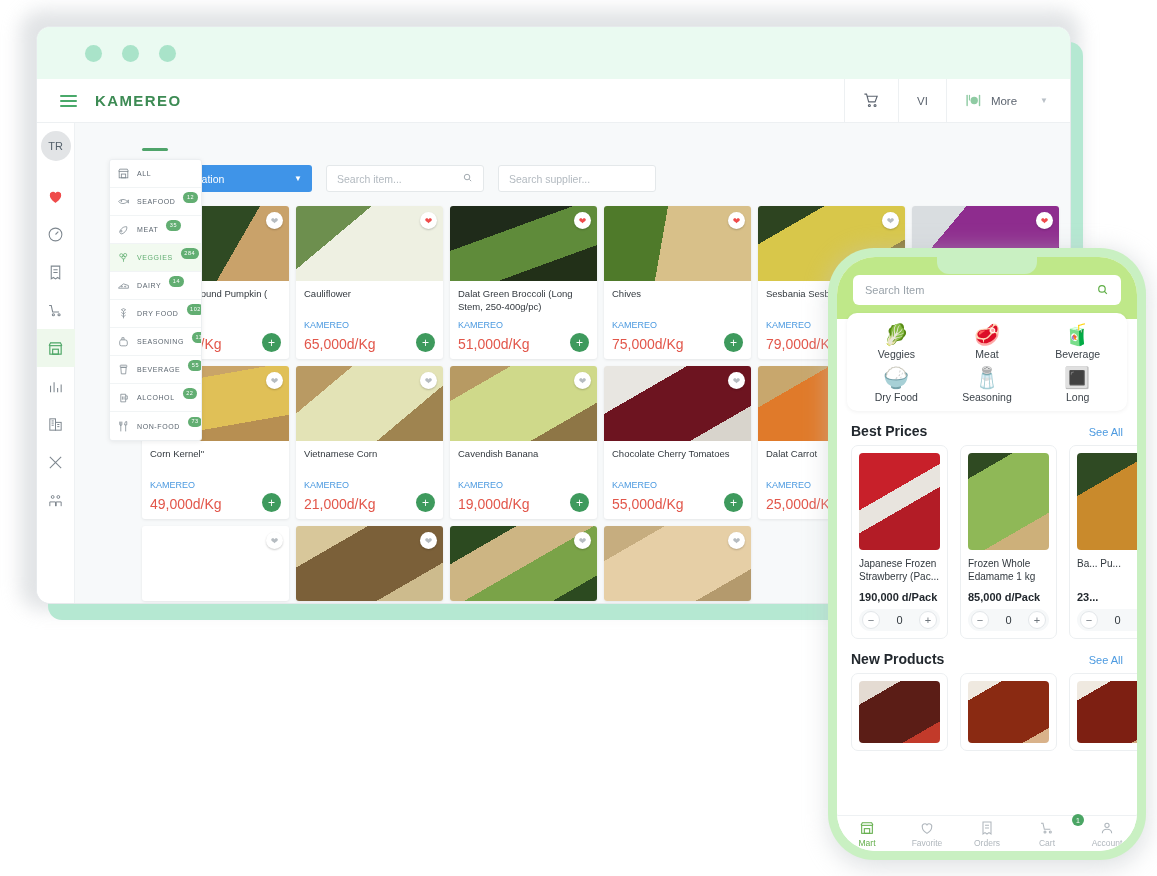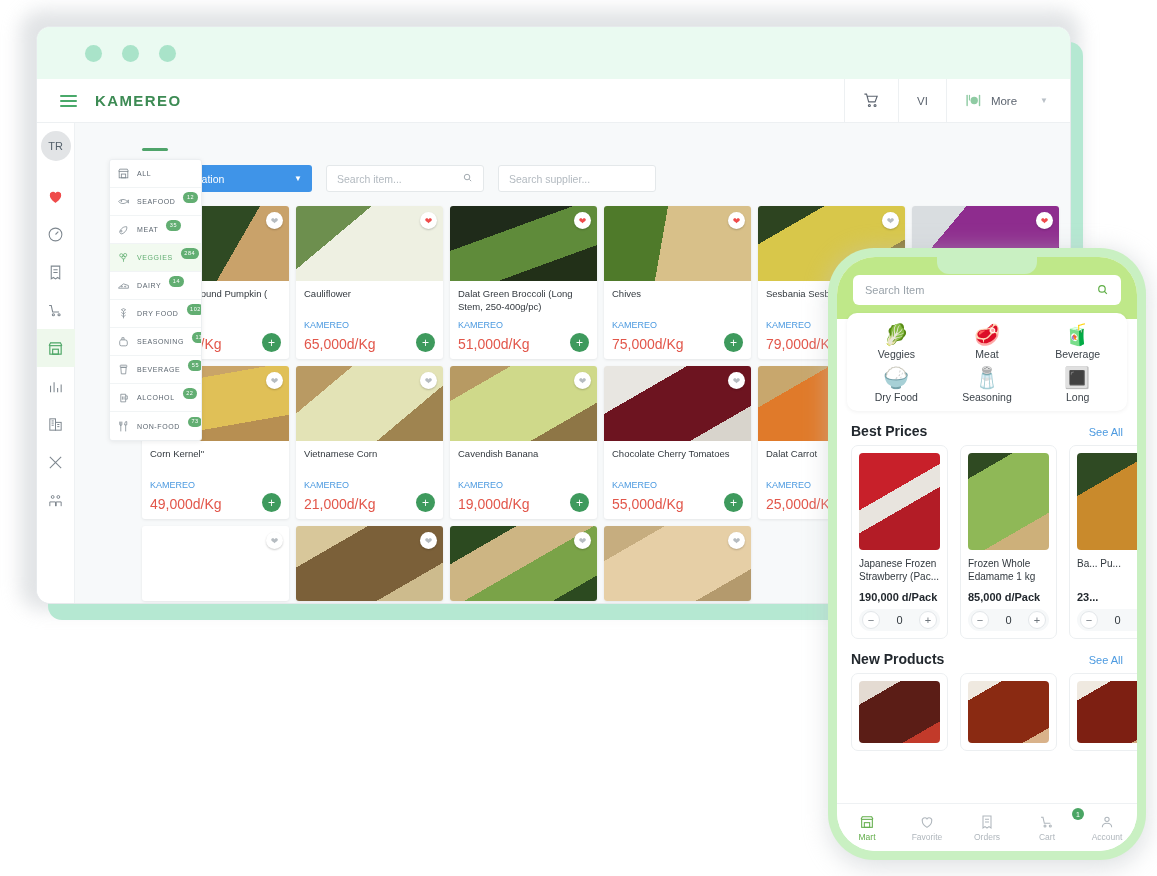--- a/index.html
+++ b/index.html
@@ -226,21 +226,21 @@
     width: 18px; height: 18px; border-radius: 50%; background: #fff;
     border: 1px solid #e3e7ea; color: #6d757c;
     display: flex; align-items: center; justify-content: center;
     font-size: 11px; line-height: 1;
   }
   .sval { font-size: 11px; color: #31383e; }
 
   .np-img { height: 62px; border-radius: 4px; background-size: cover; background-position: center; }
 
   .tabbar {
-    position: absolute; left: 0; right: 0; bottom: 0; height: 48px;
+    position: absolute; left: 0; right: 0; bottom: 0; height: 36px;
     background: #fff; border-top: 1px solid #eef1f3;
     display: flex; align-items: center; justify-content: flex-end;
   }
   .tab { flex: 1; text-align: center; color: #b0b7bd; }
   .tab.active { color: #63ae4b; }
   .tab .tico { height: 17px; display:flex; align-items:center; justify-content:center; position: relative;}
   .tab svg { width: 16px; height: 16px; }
   .tab .tlabel { font-size: 8.5px; margin-top: 2px; }
   .cart-badge {
     position: absolute; right: -7px; top: -5px;

